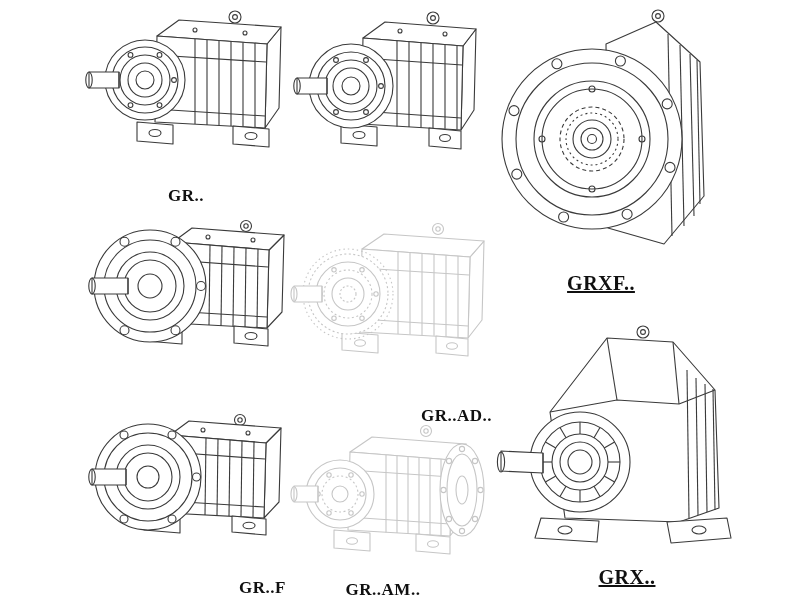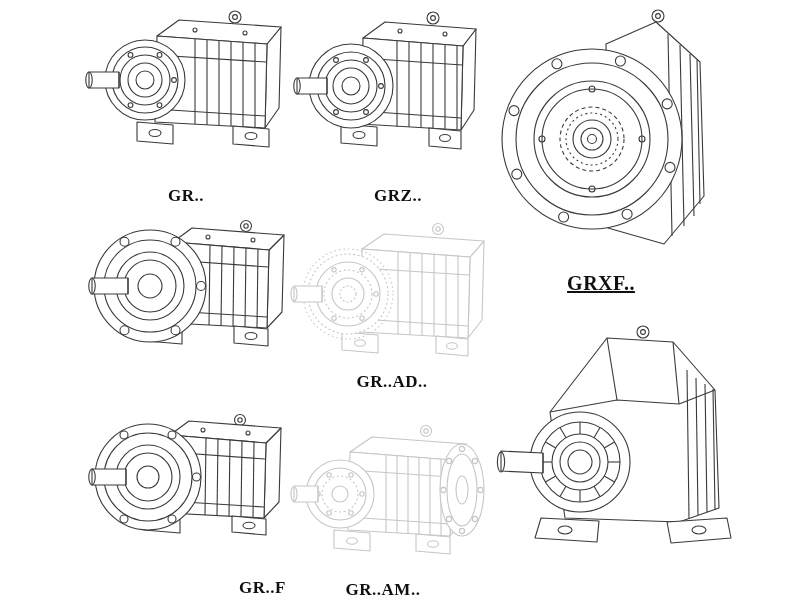--- a/index.html
+++ b/index.html
@@ -96,21 +96,20 @@
         <circle cx="26" cy="80" r="2.4"></circle>
           <circle cx="41" cy="54" r="2.4"></circle>
           <circle cx="71" cy="54" r="2.4"></circle>
         <circle cx="56" cy="80" r="9"></circle>
         <polygon class="solid" points="2,72 32,72 32,88 2,88"></polygon>
         <ellipse cx="2" cy="80" rx="3.2" ry="8"></ellipse>
         <line x1="32" y1="72" x2="32" y2="88"></line>
       </g>
     </svg>
   </div>
-  <div class="lbl small" style="left:298px;top:186px;width:200px;">GRZ..</div>
 
   <div class="cell" style="left:498px;top:4px;">
     <svg class="drawing" width="222" height="262" viewBox="0 0 222 262">
       <g fill="none" stroke="currentColor" stroke-width="1.1" stroke-linejoin="round">
         <circle cx="160" cy="12" r="6"></circle>
           <circle cx="160" cy="12" r="2.4"></circle>
         <polygon class="solid" points="108,40 158,18 202,58 206,192 166,240 110,224"></polygon>
         <line x1="170" y1="30" x2="174" y2="232"></line>
         <line x1="182" y1="41" x2="186" y2="222"></line>
         <line x1="192" y1="50" x2="196" y2="212"></line>
@@ -210,21 +209,21 @@
         <circle cx="28" cy="78" r="2.2"></circle>
           <circle cx="42" cy="53.8" r="2.2"></circle>
           <circle cx="70" cy="53.8" r="2.2"></circle>
         <circle cx="56" cy="78" r="8" stroke-dasharray="2 2"></circle>
         <polygon class="solid" points="2,70 30,70 30,86 2,86"></polygon>
         <ellipse cx="2" cy="78" rx="3" ry="7.5"></ellipse>
         <line x1="30" y1="70" x2="30" y2="86"></line>
       </g>
     </svg>
   </div>
-  <div class="lbl small" style="left:292px;top:372px;width:200px;">GR..AD..</div>
+  <div class="lbl small" style="left:292px;top:406px;width:200px;text-align:right;">GR..AD..</div>
 
   <div class="cell" style="left:88px;top:410px;">
     <svg class="drawing" width="205" height="162" viewBox="0 0 205 162">
       <g fill="none" stroke="currentColor" stroke-width="1.1" stroke-linejoin="round">
         <circle cx="152" cy="10" r="5.5"></circle>
           <circle cx="152" cy="10" r="2.2"></circle>
         <polygon class="solid" points="178,33 193,18 191,92 176,108"></polygon>
         <polygon class="solid" points="82,25 101,11 193,18 178,33"></polygon>
         <polygon class="solid" points="82,25 178,33 176,108 80,103"></polygon>
         <circle cx="115" cy="20" r="2"></circle>
@@ -340,14 +339,15 @@
         <line x1="109.2" y1="136" x2="119.6" y2="130"></line>
         <circle cx="85" cy="150" r="28"></circle>
         <circle cx="85" cy="150" r="20"></circle>
         <circle cx="85" cy="150" r="12"></circle>
         <polygon class="solid" points="6,139 48,141 48,161 6,159"></polygon>
         <ellipse cx="6" cy="150" rx="3.6" ry="10"></ellipse>
         <line x1="48" y1="141" x2="48" y2="161"></line>
       </g>
     </svg>
   </div>
+  <div class="lbl big" style="left:527px;top:566px;width:200px;">GRX..</div>
 
 </div>
 
 </body></html>

